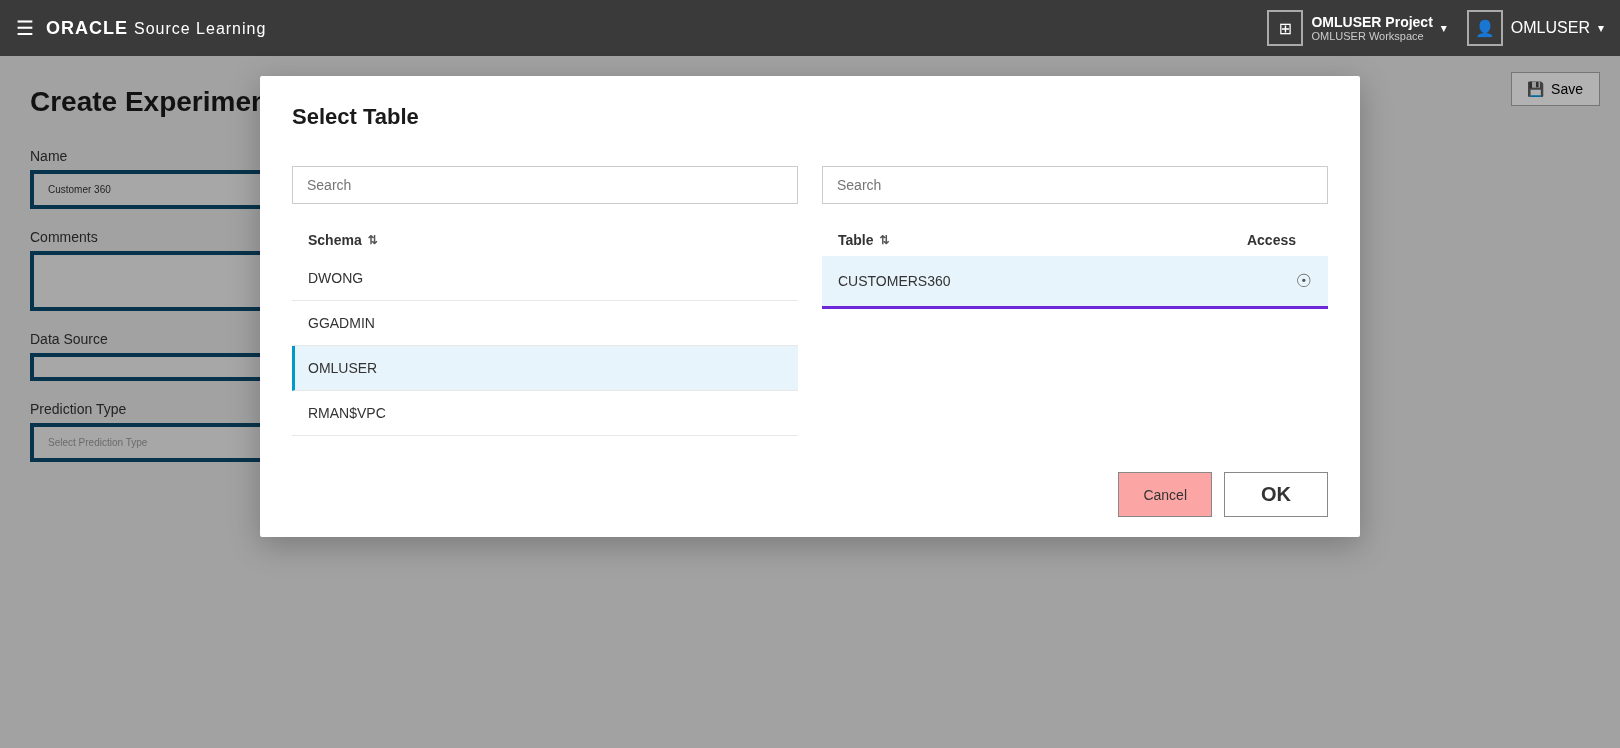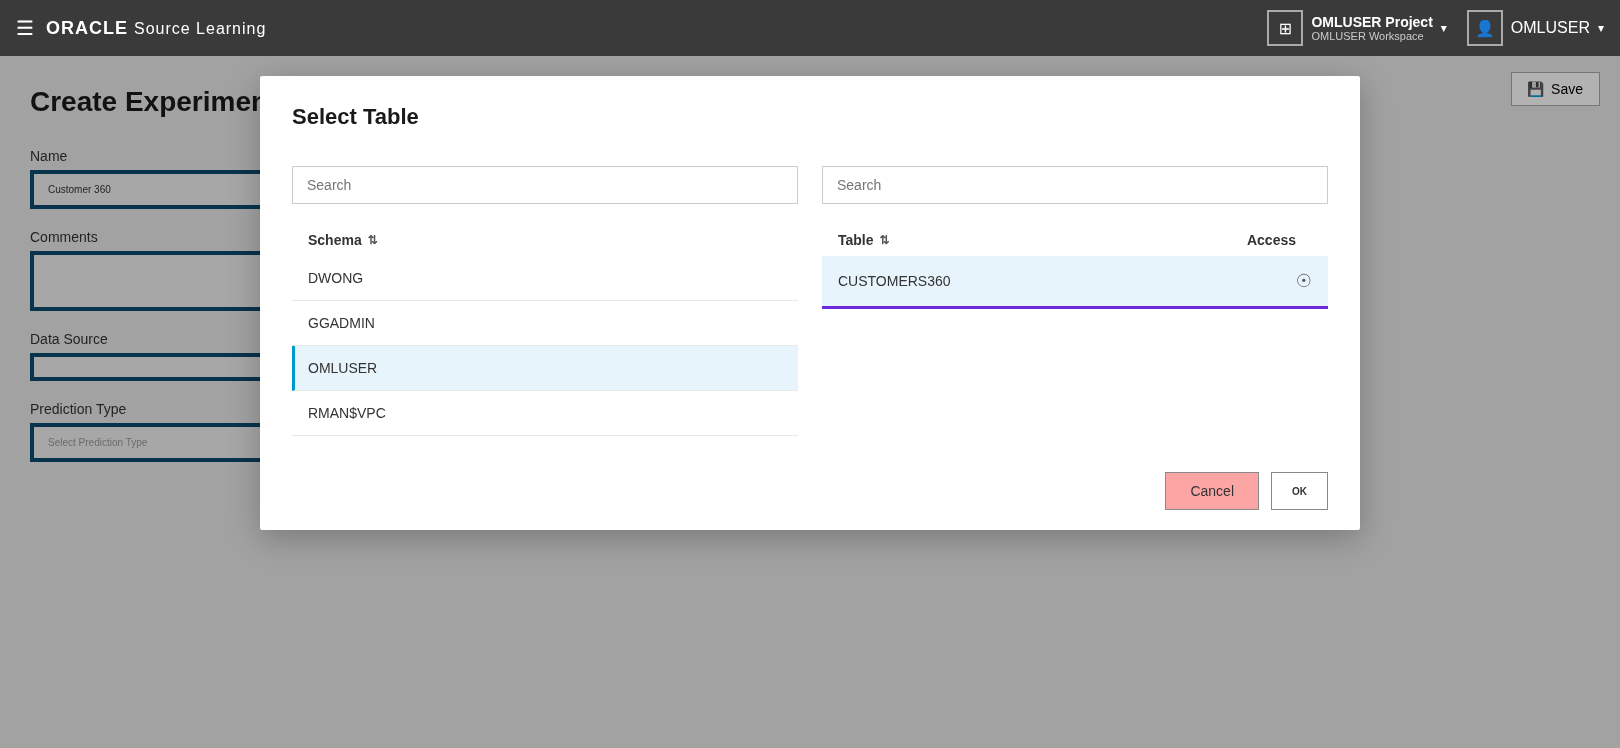--- a/index.html
+++ b/index.html
@@ -317,22 +317,22 @@
       background: #fca5a5;
       border: 1px solid #888;
       padding: 10px 24px;
       font-size: 14px;
       cursor: pointer;
       color: #333;
     }
     .btn-ok {
       background: #fff;
       border: 1px solid #888;
-      padding: 10px 20px;
-      font-size: 10px;
+      padding: 10px 36px;
+      font-size: 20px;
       cursor: pointer;
       color: #333;
       font-weight: 600;
     }
   </style>
 </head>
 <body>
 
 <nav class="top-nav">
   <div class="top-nav-left">

